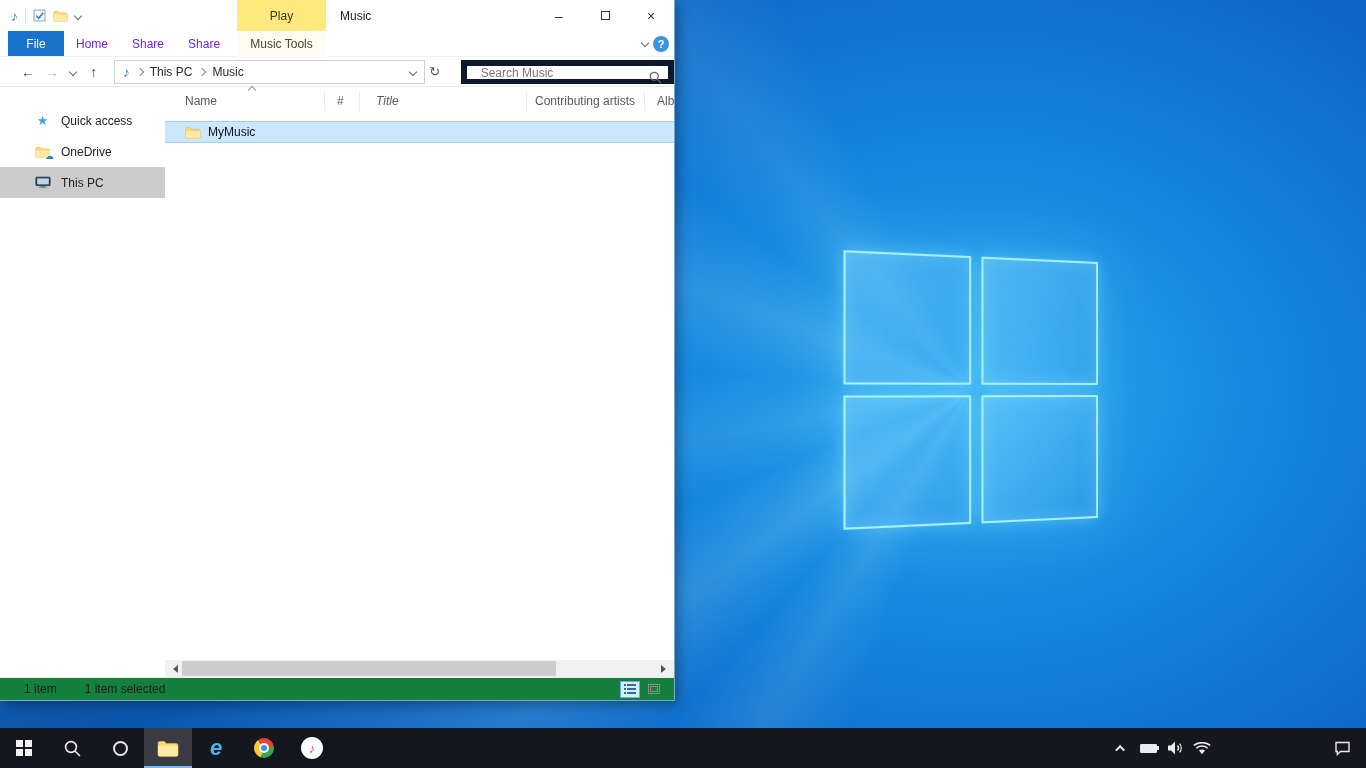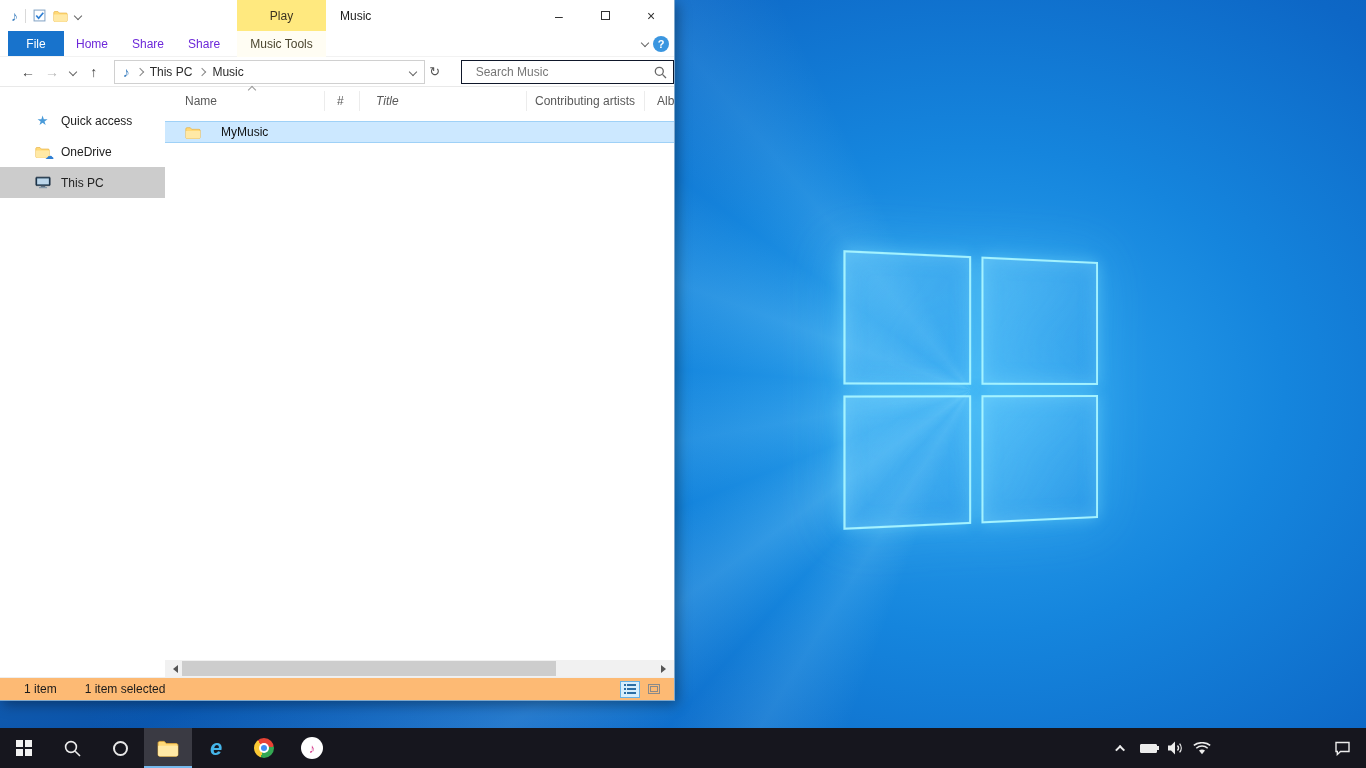--- a/index.html
+++ b/index.html
@@ -70,21 +70,21 @@
     border-bottom: 1px solid #e9e9e9; padding-left: 16px; }
   .nav-btn { width: 24px; text-align: center; font-size: 14px; color: #3e3e3e; }
   .nav-btn.disabled { color: #b8b8b8; }
   .nav-chev { width: 18px; display: flex; justify-content: center; }
   .addr-box { margin-left: 8px; width: 312px; height: 24px; border: 1px solid #d0d0d0;
     display: flex; align-items: center; gap: 7px; padding: 0 8px; background: #fff; }
   .crumb { color: #2b2b2b; }
   .addr-spacer { flex: 1; }
   .refresh-btn { width: 20px; text-align: center; color: #555; font-size: 13px; }
   .search-box { position: relative; margin-left: 16px; width: 214px; height: 24px;
-    border: 1px solid #0f172a; background: #fff; }
+    border: 6px solid #0f172a; background: #fff; }
   .search-box input { width: 100%; height: 100%; border: 0; outline: none; font-size: 12px;
     padding: 0 24px 0 14px; font-family: "Liberation Sans", sans-serif; color: #333; }
   .search-box input::placeholder { color: #767676; }
   .search-glass { position: absolute; right: 6px; top: 5px; }
 
   .content { position: absolute; top: 87px; left: 0; right: 0; bottom: 23px; display: flex; }
   .sidebar { width: 165px; padding-top: 18px; flex: none; }
   .side-item { height: 31px; display: flex; align-items: center; gap: 10px; padding-left: 34px; }
   .side-item.selected { background: #cccccc; }
   .si { width: 17px; display: flex; justify-content: center; position: relative; flex: none; }
@@ -95,33 +95,33 @@
   .listpane { flex: 1; position: relative; }
   .cols { display: flex; height: 28px; align-items: center; color: #595959; }
   .colh { height: 20px; display: flex; align-items: center; border-right: 1px solid #ececec; }
   .col-name { width: 160px; padding-left: 20px; position: relative; text-align: center; }
   .col-num { width: 35px; padding-left: 12px; }
   .col-title { width: 167px; padding-left: 16px; font-style: italic; }
   .col-artists { width: 118px; padding-left: 8px; }
   .col-album { flex: 1; padding-left: 12px; border-right: 0; }
   .sort-caret { position: absolute; top: -4px; left: 84px; }
 
-  .file-row { margin-top: 6px; height: 22px; display: flex; align-items: center; gap: 20px;
+  .file-row { margin-top: 6px; height: 22px; display: flex; align-items: center; gap: 7px;
     padding-left: 20px; background: #cce8ff; border-top: 1px solid #9fd1f7;
     border-bottom: 1px solid #9fd1f7; color: #111; }
 
   .hscroll { position: absolute; left: 0; right: 0; bottom: 0; height: 17px; background: #f1f1f1;
     display: flex; align-items: center; }
   .sb-arrow { width: 17px; height: 17px; display: flex; align-items: center; justify-content: center; }
   .tri-l { width: 0; height: 0; border: 4px solid transparent; border-right: 5px solid #555; }
   .tri-r { width: 0; height: 0; border: 4px solid transparent; border-left: 5px solid #555; }
   .sb-thumb { width: 374px; height: 15px; background: #cdcdcd; }
   .sb-space { flex: 1; }
 
-  .statusbar { position: absolute; left: 0; right: 0; bottom: 0; height: 23px; background: #fdba74;
+  .statusbar { position: absolute; left: 0; right: 0; bottom: 0; height: 23px; background: #15803d;
     border-top: 1px solid #eeeeee; display: flex; align-items: center; color: #1b1b1b; }
   .st-count { margin-left: 24px; }
   .st-sel { margin-left: 28px; }
   .view-btns { margin-left: auto; margin-right: 10px; display: flex; gap: 4px; }
   .vb { width: 20px; height: 17px; display: flex; align-items: center; justify-content: center;
     border: 1px solid transparent; }
   .vb.active { background: #d7eefc; border-color: #66b0e3; }
 
   
   .taskbar { position: absolute; left: 0; bottom: 0; width: 1366px; height: 40px;

